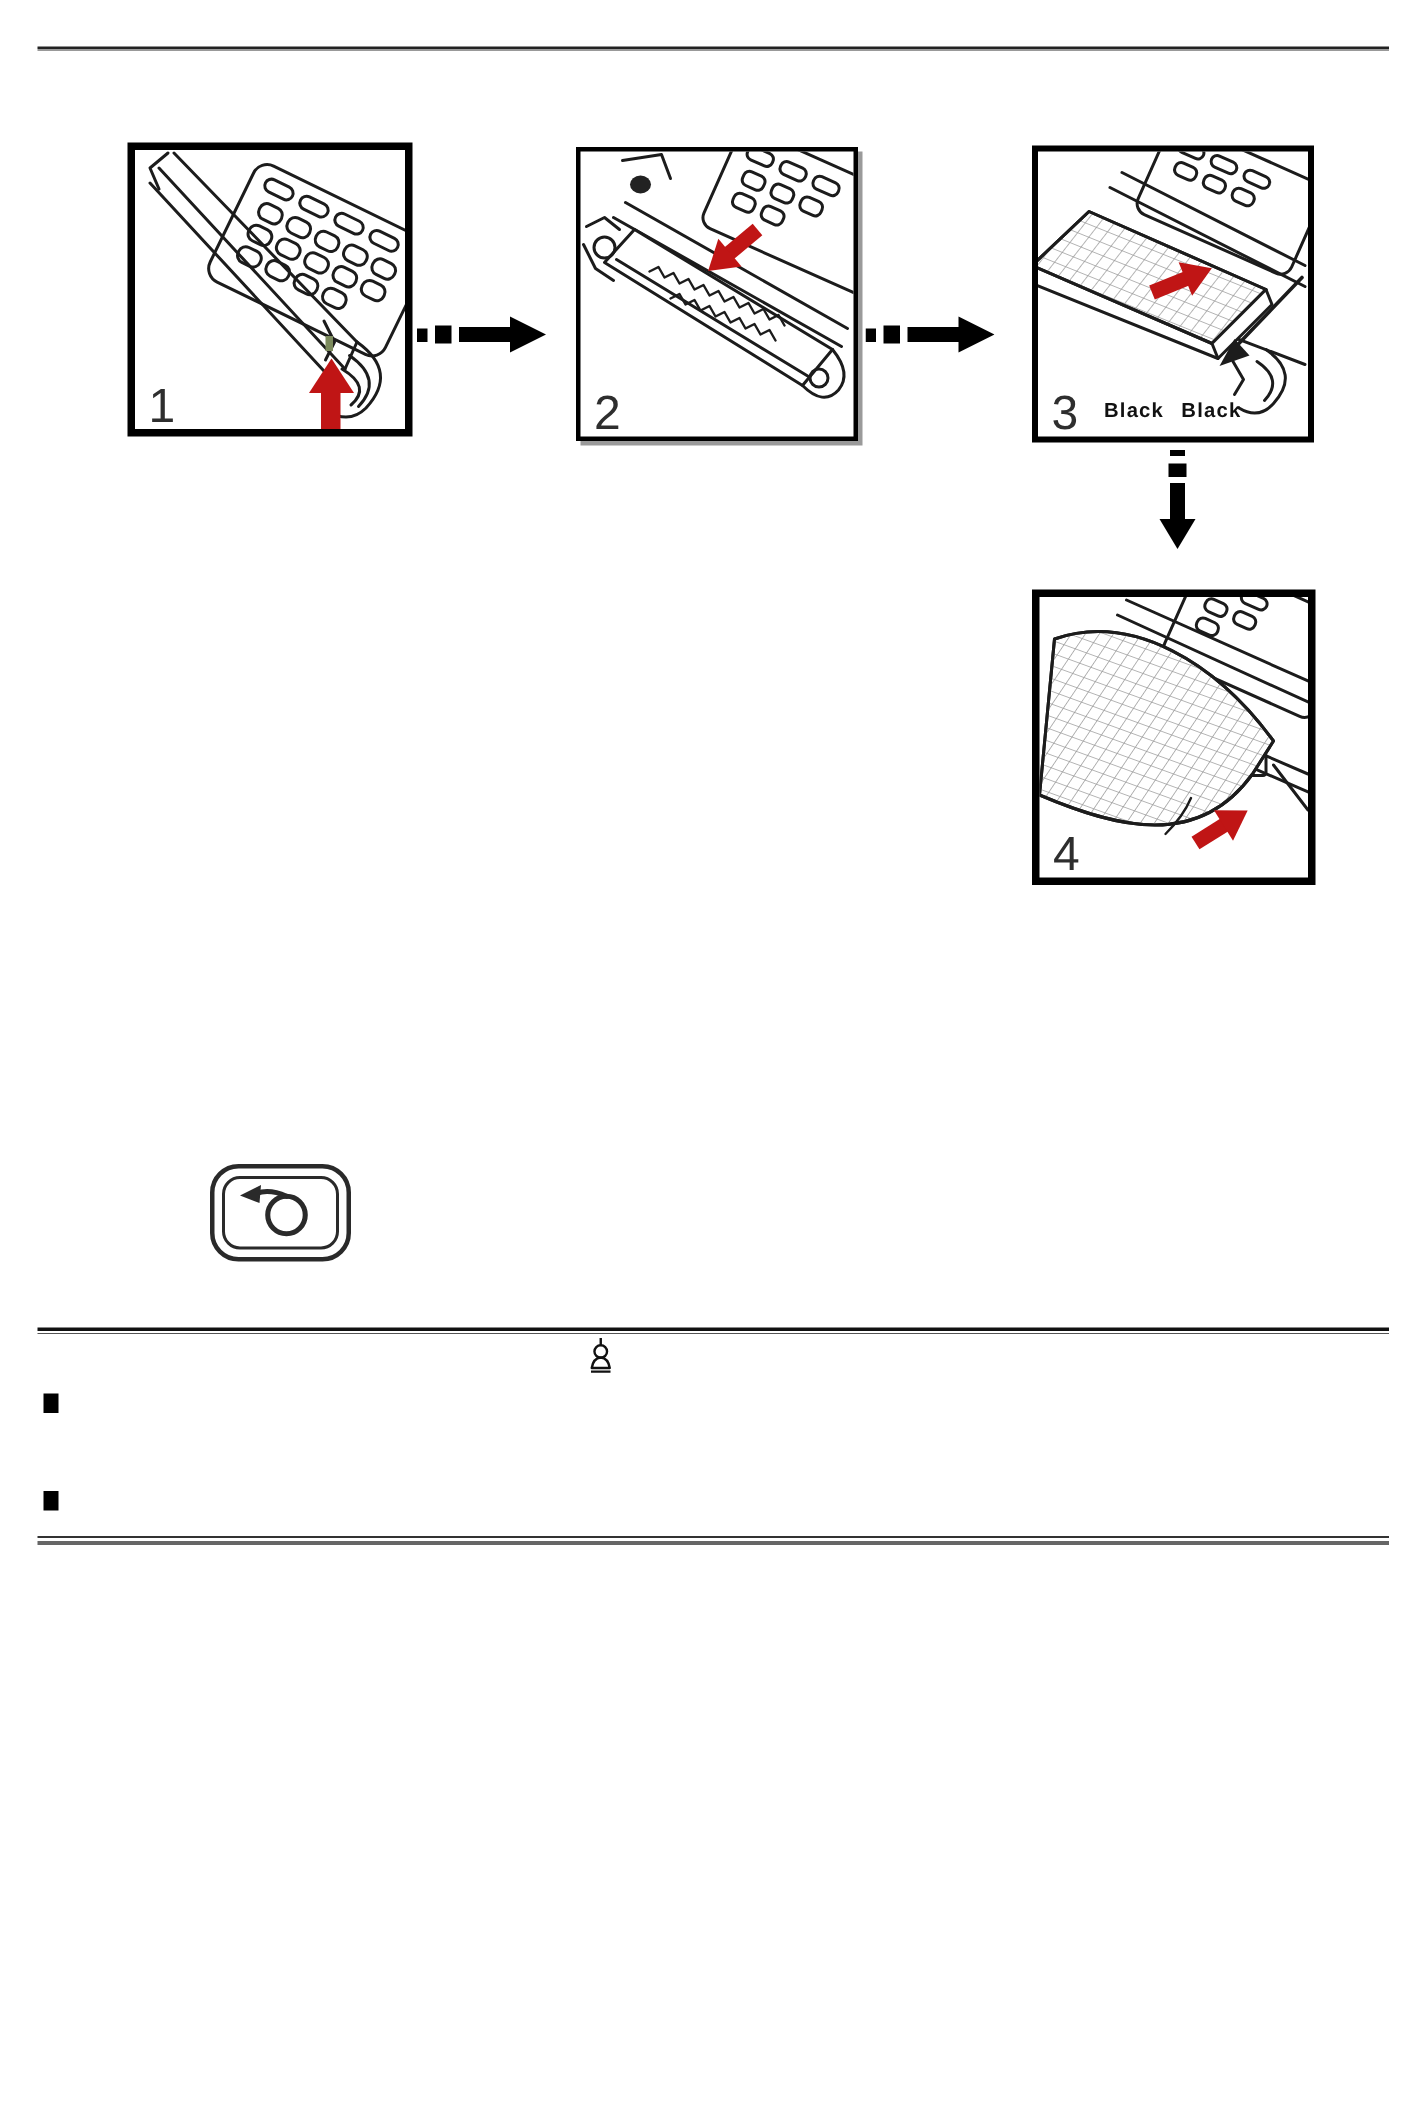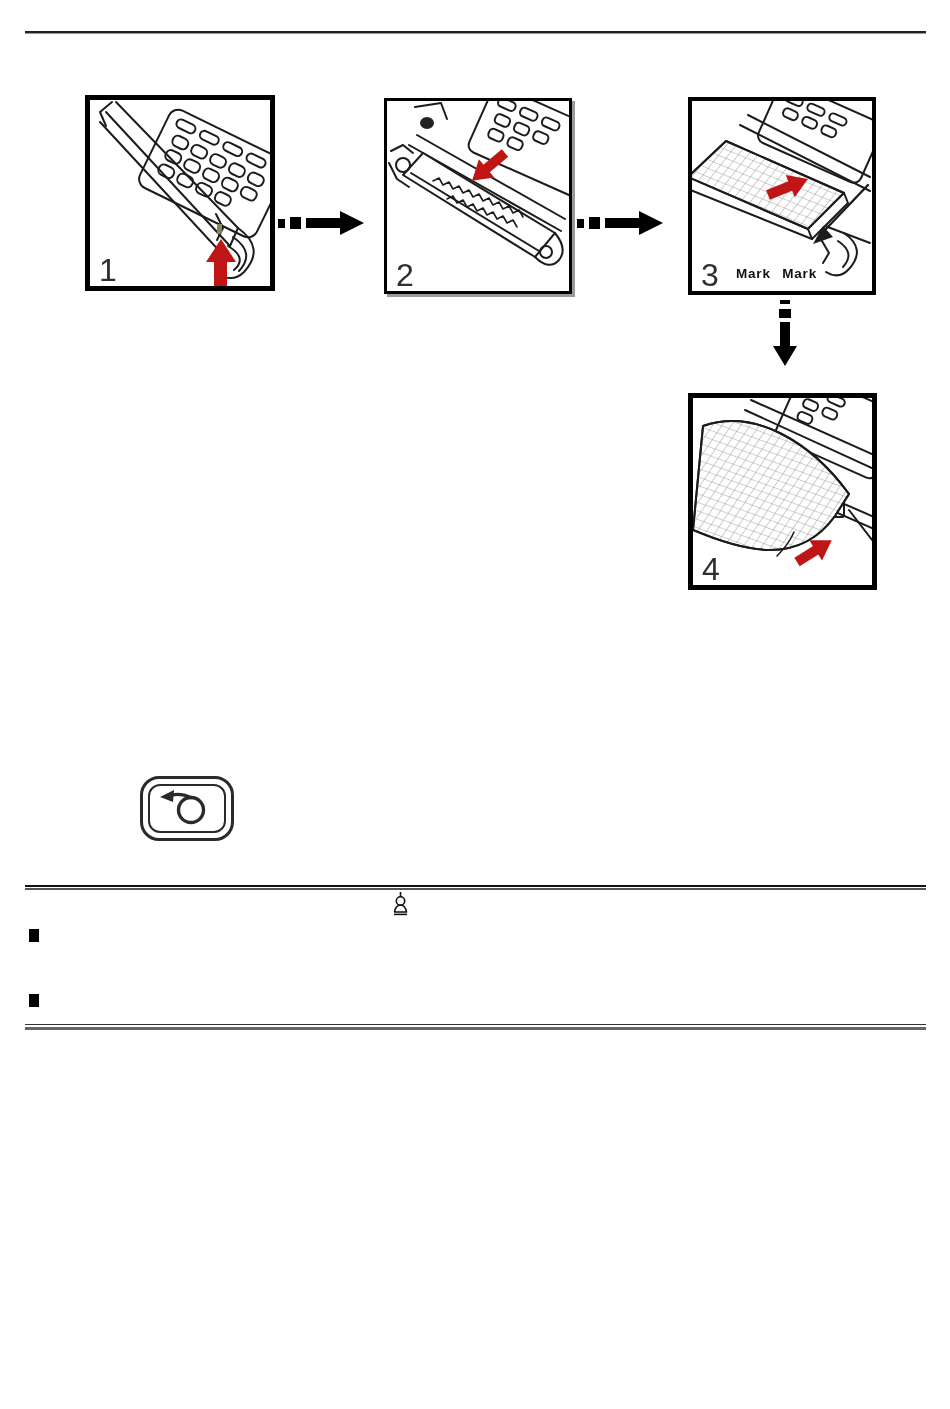--- a/index.html
+++ b/index.html
@@ -198,21 +198,21 @@
 
         <path d="M176 84 L132 130" stroke-width="2.4"></path>
       </g>
       <polygon points="121,143 131,125 141,136" fill="#1c1c1c"></polygon>
       <g fill="#c01515" stroke="none" transform="translate(76,94) rotate(-22)">
         <rect x="0" y="-5" width="26" height="10"></rect>
         <polygon points="24,-12 24,12 43,0"></polygon>
       </g>
     </svg>
     <span class="step-num">3</span>
-    <span class="black-mark-label">Mark Mark</span>
+    <span class="black-mark-label">Black Black</span>
   </div>
 
   <svg class="conn conn-down" width="30" height="72">
     <g fill="#000">
       <rect x="10" y="0" width="10" height="4"></rect>
       <rect x="9" y="9" width="12" height="9"></rect>
       <rect x="10" y="22" width="10" height="26"></rect>
       <polygon points="3,46 27,46 15,66"></polygon>
     </g>
   </svg>

